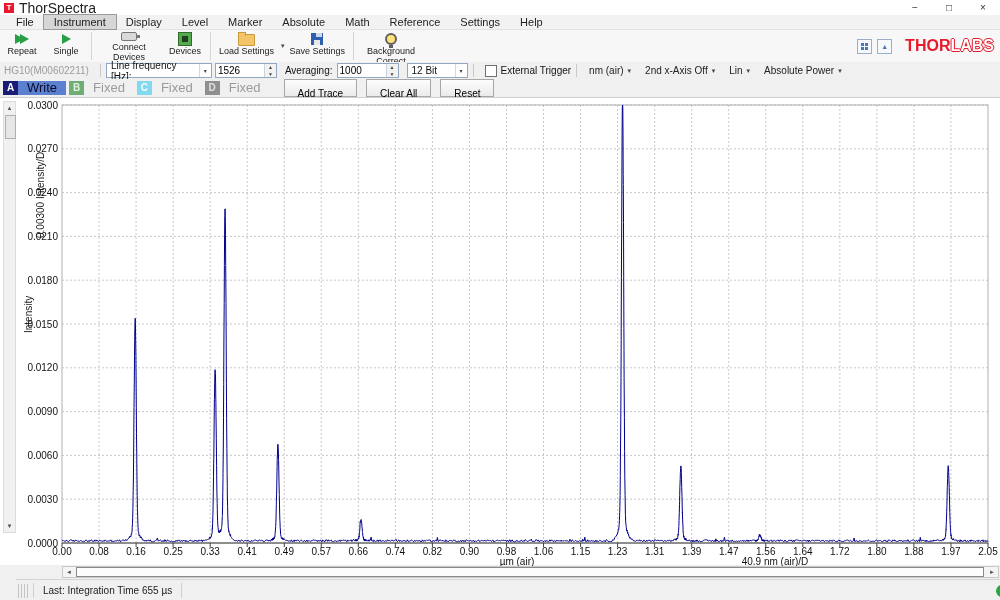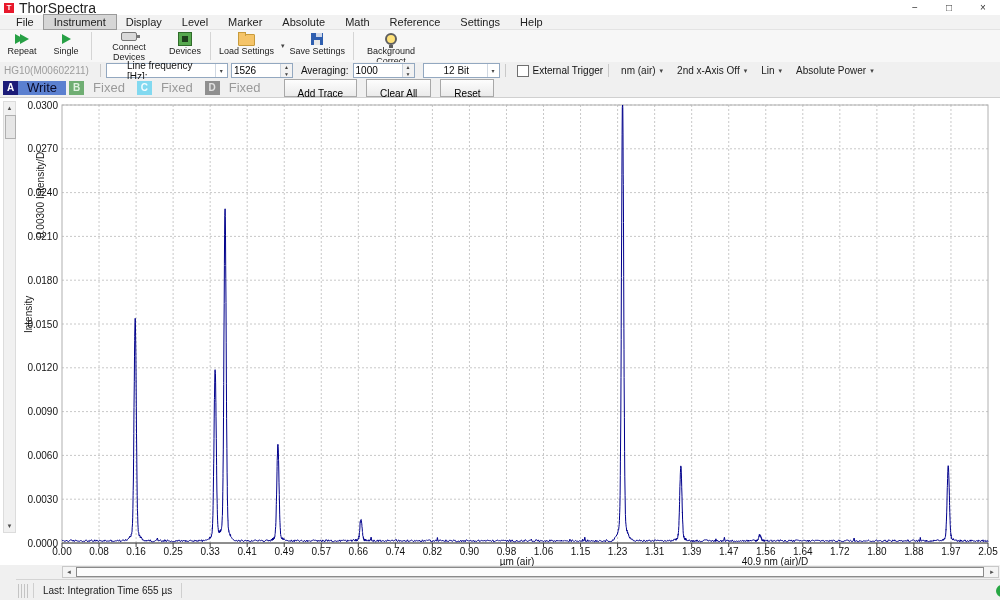--- a/index.html
+++ b/index.html
@@ -48,21 +48,21 @@
                  box-shadow:4px 0 0 #4a76b8,0 4px 0 #4a76b8,4px 4px 0 #4a76b8;}
   .up-glyph{color:#4a76b8;font-size:7px;line-height:1;}
   .logo{font-weight:bold;font-size:16px;letter-spacing:0;margin-left:8px;}
   .logo .p1{color:#e8192c;}
   .logo .p2{color:#fff;text-shadow:-1px 0 #e8192c,1px 0 #e8192c,0 -1px #e8192c,0 1px #e8192c;}
   
   .settingsrow{left:0;top:62px;width:1000px;height:17px;background:#f0f0f0;border-bottom:1px solid #dadada;
                display:flex;align-items:center;font-size:10px;}
   .devlabel{color:#9c9c9c;margin:0 6px 0 4px;}
   .vsep{width:1px;height:13px;background:#c9c9c9;margin:0 5px;}
-  .combo{background:#fff;border:1px solid #93a8c0;height:13px;display:flex;align-items:center;padding-left:20px;}
+  .combo{background:#fff;border:1px solid #93a8c0;height:13px;display:flex;align-items:center;padding-left:4px;}
   .combo .ctext{flex:1;}
   .combo .carr{width:11px;border-left:1px solid #d0d8e2;height:100%;display:flex;align-items:center;justify-content:center;font-size:6px;color:#444;}
   .spin{background:#fff;border:1px solid #93a8c0;height:13px;display:flex;align-items:stretch;gap:12px;}
   .spin input{border:none;outline:none;width:32px;font-size:10px;padding:0 2px;font-family:"Liberation Sans",sans-serif;}
   .spin .arrs{width:11px;border-left:1px solid #c9d2dd;display:flex;flex-direction:column;}
   .spin .arrs span{flex:1;font-size:5px;line-height:6px;text-align:center;color:#444;background:#f2f2f2;}
   .slabel{margin:0 4px;}
   .cb{width:10px;height:10px;background:#fff;border:1px solid #707070;margin:0 4px 0 6px;}
   .ddl{margin:0 7px;display:flex;align-items:center;color:#222;}
   .ddl .drop-arrow{margin-left:4px;}
@@ -167,20 +167,31 @@
         <span class="floppy-icon"></span>
       </span>
     <span class="tlabel">Save Settings</span>
   </div>
   <div class="tsep"></div>
   <div class="tbtn">
     <span class="icon-row">
         <span class="bulb-icon"></span>
       </span>
     <span class="tlabel">Background Correct</span>
+  </div>
+  <div class="toolbar-right">
+    <div class="mini-ic">
+        <span class="grid4"></span>
+      </div>
+    <div class="mini-ic">
+        <span class="up-glyph">▲</span>
+      </div>
+    <div class="logo">
+      <span class="p1">THOR</span><span class="p2">LABS</span>
+    </div>
   </div>
 </div>
 
 <div class="abs settingsrow">
   <span class="devlabel">HG10(M00602211)</span>
   <span class="vsep"></span>
   <div class="combo" style="width:100px;">
     <span class="ctext">Line frequency [Hz]:</span>
     <span class="carr">▾</span>
   </div>

